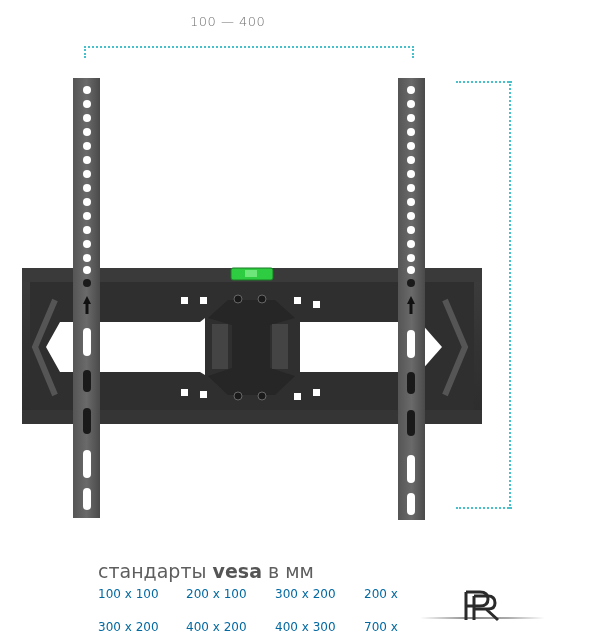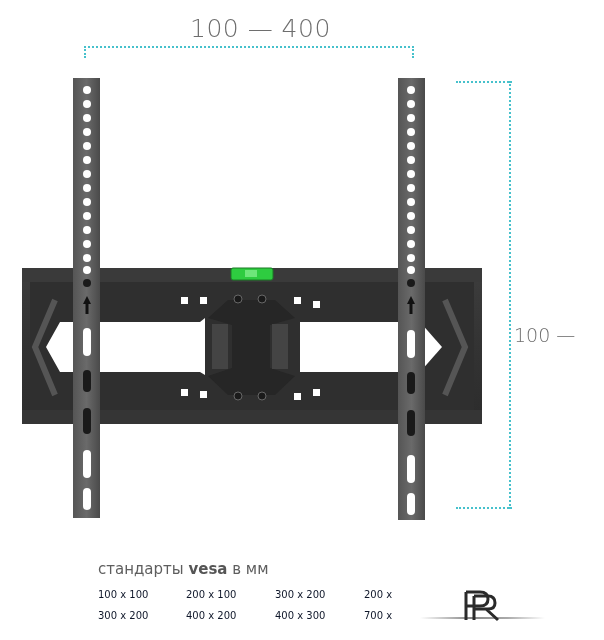--- a/index.html
+++ b/index.html
@@ -1,21 +1,21 @@
 <!DOCTYPE html>
 <html><head>
 <meta charset="utf-8">
 <style>
   * { box-sizing: border-box; margin: 0; padding: 0; }
   html, body { width: 604px; height: 640px; background: #ffffff; overflow: hidden; }
   body { position: relative; font-family: "DejaVu Sans", sans-serif; }
 
   .dim-top-label {
     position: absolute; left: 190px; top: 14px;
-    font-size: 25px; font-weight: 300; color: #6e6e6e; letter-spacing: 0.5px;
+    font-size: 13px; font-weight: 300; color: #6e6e6e; letter-spacing: 0.5px;
   }
   .dim-top-line {
     position: absolute; left: 84px; top: 46px; width: 330px; height: 3px;
     border-top: 2px dotted #46c1cc;
   }
   .dim-top-tick-l, .dim-top-tick-r {
     position: absolute; top: 46px; width: 2px; height: 12px;
     border-left: 2px dotted #46c1cc;
   }
   .dim-top-tick-l { left: 84px; }
@@ -35,28 +35,28 @@
   }
   .dim-right-label {
     position: absolute; left: 514px; top: 322px;
     font-size: 19px; font-weight: 300; color: #6e6e6e; line-height: 26px;
   }
 
   .bracket { position: absolute; left: 0; top: 0; width: 604px; height: 560px; }
 
   .vesa-title {
     position: absolute; left: 98px; top: 560px;
-    font-size: 15px; color: #5e5e5e;
+    font-size: 19px; color: #5e5e5e;
   }
   .vesa-title b { font-weight: bold; color: #555; }
   .vesa-grid {
     position: absolute; left: 98px; top: 586px;
     display: grid; grid-template-columns: 88px 89px 89px 60px;
-    row-gap: 4px;
-    font-size: 10px; color: #0f172a; line-height: 17px;
+    row-gap: 16px;
+    font-size: 12px; color: #0369a1; line-height: 17px;
   }
   .vesa-grid span { white-space: nowrap; }
 
   .logo {
     position: absolute; left: 462px; top: 590px; width: 60px; height: 36px;
   }
   .logo-line {
     position: absolute; left: 420px; top: 617px; width: 125px; height: 2px;
     background: linear-gradient(to right, rgba(120,120,120,0), #888 40%, #aaa 70%, rgba(160,160,160,0));
   }
@@ -66,21 +66,20 @@
 
 <div class="dim-top-label">100 — 400</div>
 <div class="dim-top-line"></div>
 <div class="dim-top-tick-l"></div>
 <div class="dim-top-tick-r"></div>
 
 <div class="dim-right-top"></div>
 <div class="dim-right-line"></div>
 <div class="dim-right-bottom"></div>
 <div class="dim-right-label">
-  <div>100 —</div>
 </div>
 
 <svg class="bracket" viewBox="0 0 604 560" xmlns="http://www.w3.org/2000/svg">
   <defs>
     <linearGradient id="armGrad" x1="0" x2="1" y1="0" y2="0">
       <stop offset="0" stop-color="#555"></stop>
       <stop offset="0.5" stop-color="#6a6a6a"></stop>
       <stop offset="1" stop-color="#4a4a4a"></stop>
     </linearGradient>
     <linearGradient id="plateGrad" x1="0" x2="0" y1="0" y2="1">

